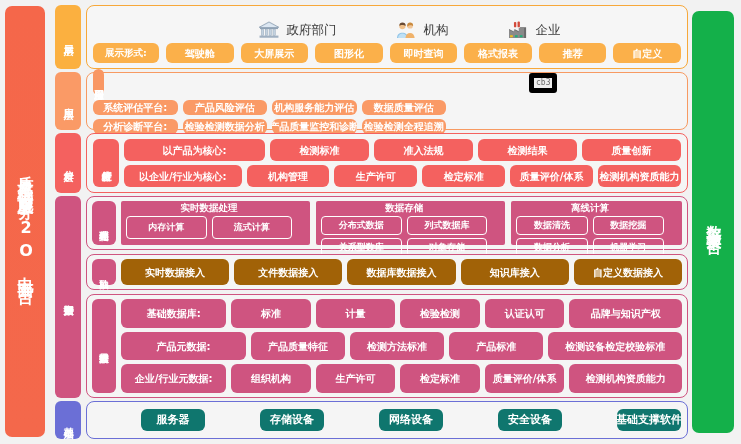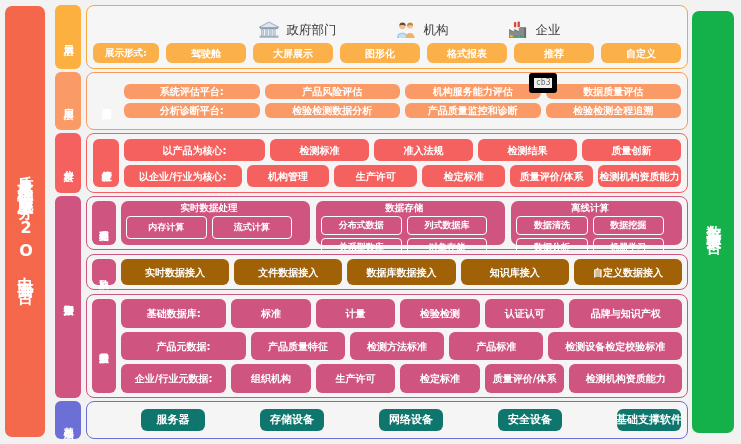--- a/index.html
+++ b/index.html
@@ -132,22 +132,22 @@
   .actor-icon { width: 22px; height: 18px; display: block; }
   .display-pills { display: flex; gap: 7px; height: 20px; }
   .display-pills .pill { background: #fbb04a; flex: 1 1 0; }
   .display-pills .pill.lead { flex: 0 0 66px; font-size: 9.5px; }
 
   
   #row-app { height: 58px; }
   #tag-app { background: #fa9a66; }
   #body-app {
     border-color: #f79a62;
-    flex-direction: row;
-    align-items: center;
+    flex-direction: column;
+    align-items: flex-start;
     padding: 5px 6px;
     gap: 5px;
   }
   #subtag-app {
     flex: 0 0 26px; background: #f99763; border-radius: 6px;
     display:flex; align-items:center; justify-content:center; color:#fff;
   }
   #subtag-app span {
     writing-mode: vertical-rl; text-orientation: upright;
     font-size: 10px; font-weight: bold; letter-spacing: 0px; line-height: 1.05;
@@ -196,21 +196,21 @@
     flex: 0 0 24px; background: #cf5480; border-radius: 6px;
     display:flex; align-items:center; justify-content:center; color:#fff;
   }
   .sub-tag span { writing-mode: vertical-rl; text-orientation: upright;
                   font-size: 9.5px; font-weight: bold; line-height: 1.05; }
 
   
   #panel-process { height: 54px; }
   .proc-groups { flex: 1 1 auto; display: flex; gap: 6px; min-width: 0; }
   .proc-card {
-    border-radius: 7px; background: #cf5480;
+    border-radius: 2px; background: #cf5480;
     display: flex; flex-direction: column; align-items: center;
     padding: 2px 18px 4px 5px; gap: 3px; min-width: 0;
   }
   .proc-card .card-title { color: #fff; font-size: 9.5px; font-weight: bold; line-height: 1.1; }
   .card-pills { display: flex; gap: 5px; width: 100%; }
   .card-rows { display: flex; flex-direction: column; gap: 3px; width: 100%; }
   .card-pill {
     border: 1px solid #fff; border-radius: 4px; color: #fff;
     font-size: 9px; font-weight: bold; padding: 2px 4px;
     flex: 1 1 0; text-align: center; white-space: nowrap;
@@ -309,20 +309,21 @@
             </svg>
             <span class="actor-label">企业</span>
           </div>
 
         </div>
         <div class="display-pills">
           <div class="pill lead">展示形式:</div>
           <div class="pill">驾驶舱</div>
           <div class="pill">大屏展示</div>
           <div class="pill">图形化</div>
+          <div class="pill">即时查询</div>
           <div class="pill">格式报表</div>
           <div class="pill">推荐</div>
           <div class="pill">自定义</div>
         </div>
       </div>
     </div>
 
     <div class="layer-row" id="row-app">
       <div class="layer-tag" id="tag-app">
         <span>应用层</span>

